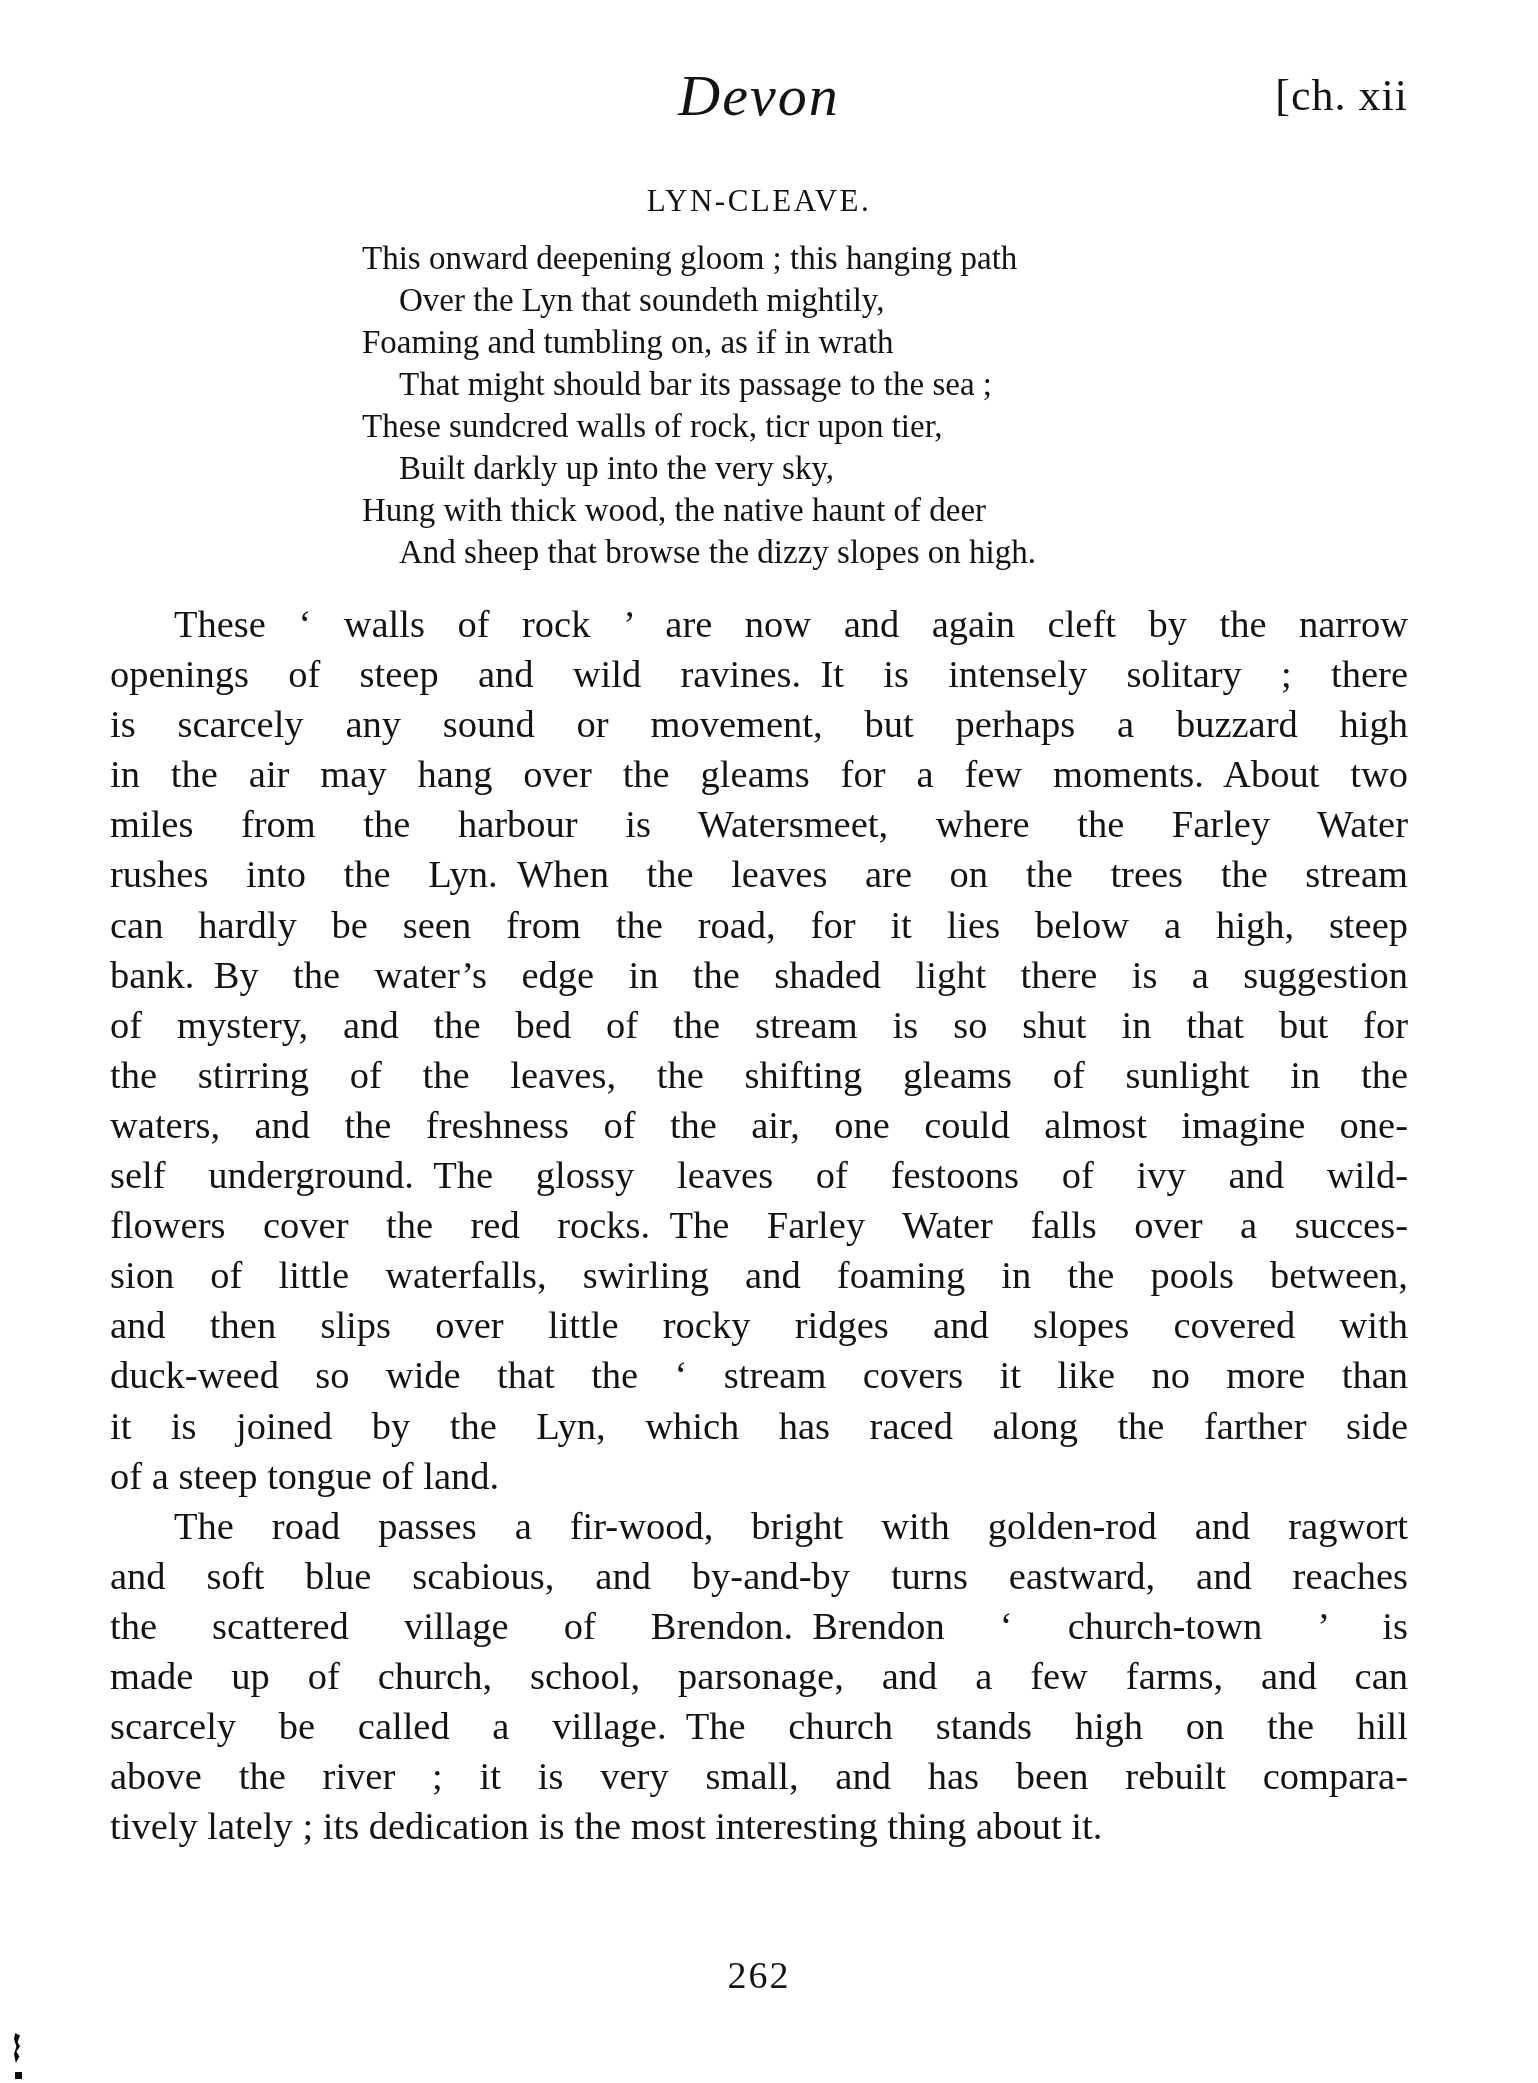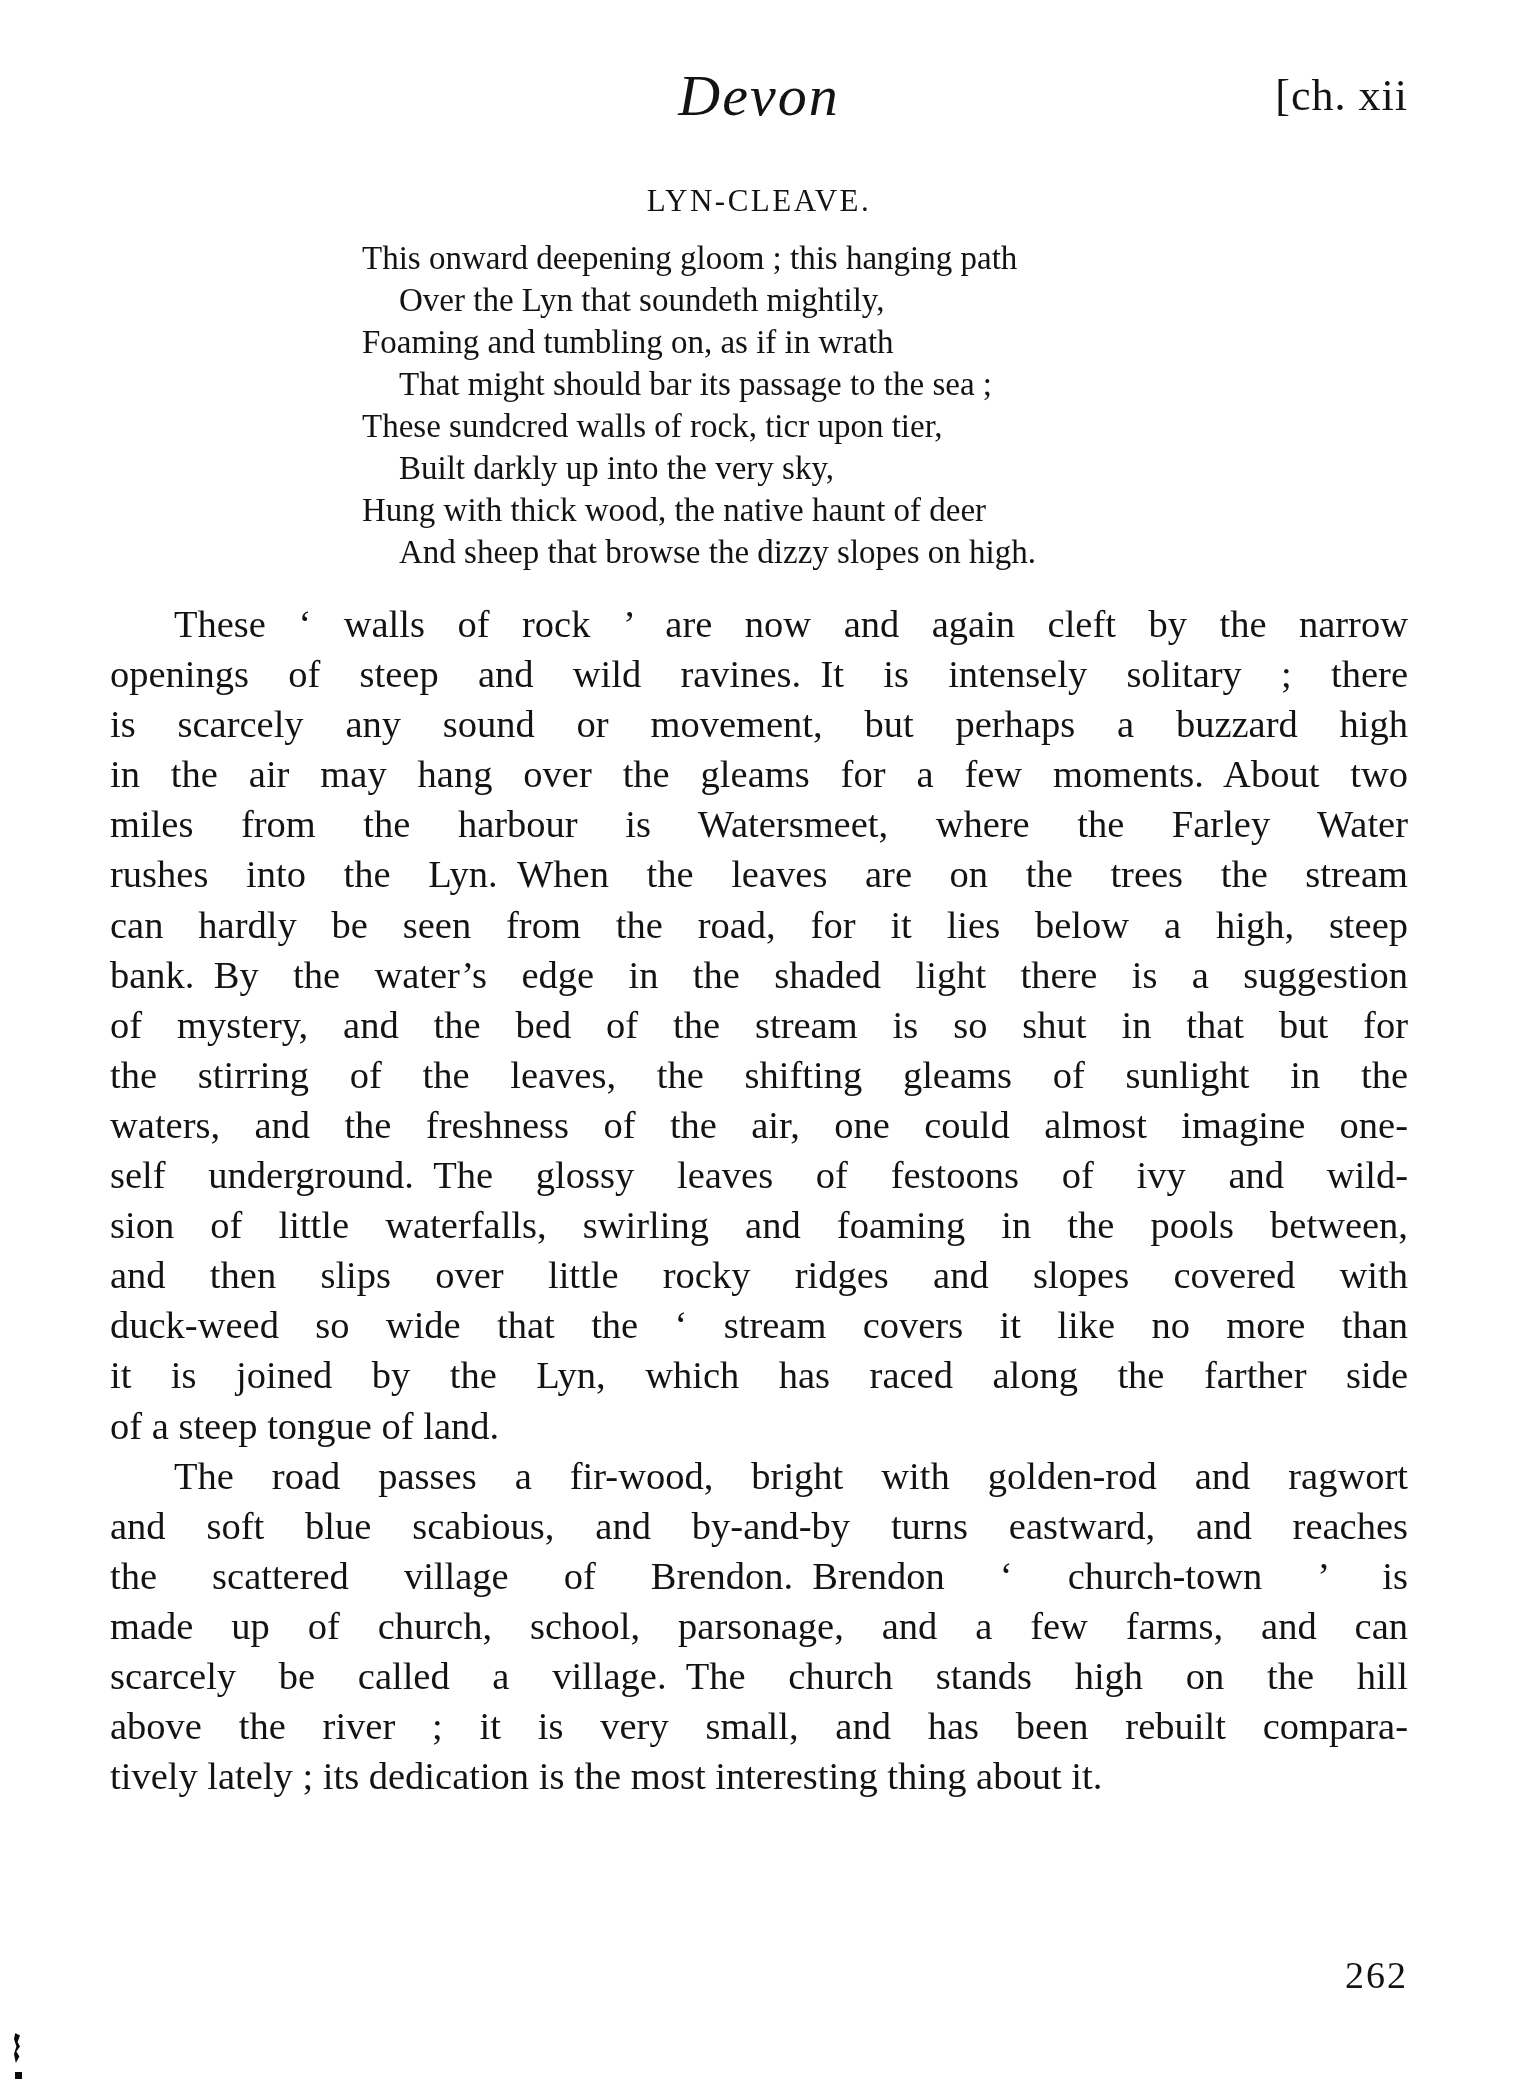--- a/index.html
+++ b/index.html
@@ -54,21 +54,21 @@
   }
   .bline {
     text-align: justify;
     text-align-last: justify;
   }
   .bline.first { text-indent: 64px; }
   .bline.last { text-align-last: left; }
   
   .page-number {
     position: absolute; top: 1953px; left: 104px; width: 1298px;
-    text-align: right;
+    text-align: center;
     font-size: 38px;
     letter-spacing: 2px;
   }
   
   .ink-smudge {
     position: absolute; left: 8px; top: 2033px;
     width: 6px; height: 30px;
     background: #0a0a0a;
     border-radius: 2px;
     clip-path: polygon(20% 0, 100% 8%, 60% 30%, 100% 45%, 40% 62%, 90% 78%, 30% 100%, 0 70%, 40% 45%, 0 20%);
@@ -109,20 +109,21 @@
         <div class="bline">is scarcely any sound or movement, but perhaps a buzzard high</div>
         <div class="bline">in the air may hang over the gleams for a few moments. About two</div>
         <div class="bline">miles from the harbour is Watersmeet, where the Farley Water</div>
         <div class="bline">rushes into the Lyn. When the leaves are on the trees the stream</div>
         <div class="bline">can hardly be seen from the road, for it lies below a high, steep</div>
         <div class="bline">bank. By the water’s edge in the shaded light there is a suggestion</div>
         <div class="bline">of mystery, and the bed of the stream is so shut in that but for</div>
         <div class="bline">the stirring of the leaves, the shifting gleams of sunlight in the</div>
         <div class="bline">waters, and the freshness of the air, one could almost imagine one-</div>
         <div class="bline">self underground. The glossy leaves of festoons of ivy and wild-</div>
+        <div class="bline">flowers cover the red rocks. The Farley Water falls over a succes-</div>
         <div class="bline">sion of little waterfalls, swirling and foaming in the pools between,</div>
         <div class="bline">and then slips over little rocky ridges and slopes covered with</div>
         <div class="bline">duck-weed so wide that the ‘ stream covers it like no more than</div>
         <div class="bline">it is joined by the Lyn, which has raced along the farther side</div>
         <div class="bline last">of a steep tongue of land.</div>
       </div>
       <div class="para">
         <div class="bline first">The road passes a fir-wood, bright with golden-rod and ragwort</div>
         <div class="bline">and soft blue scabious, and by-and-by turns eastward, and reaches</div>
         <div class="bline">the scattered village of Brendon. Brendon ‘ church-town ’ is</div>

